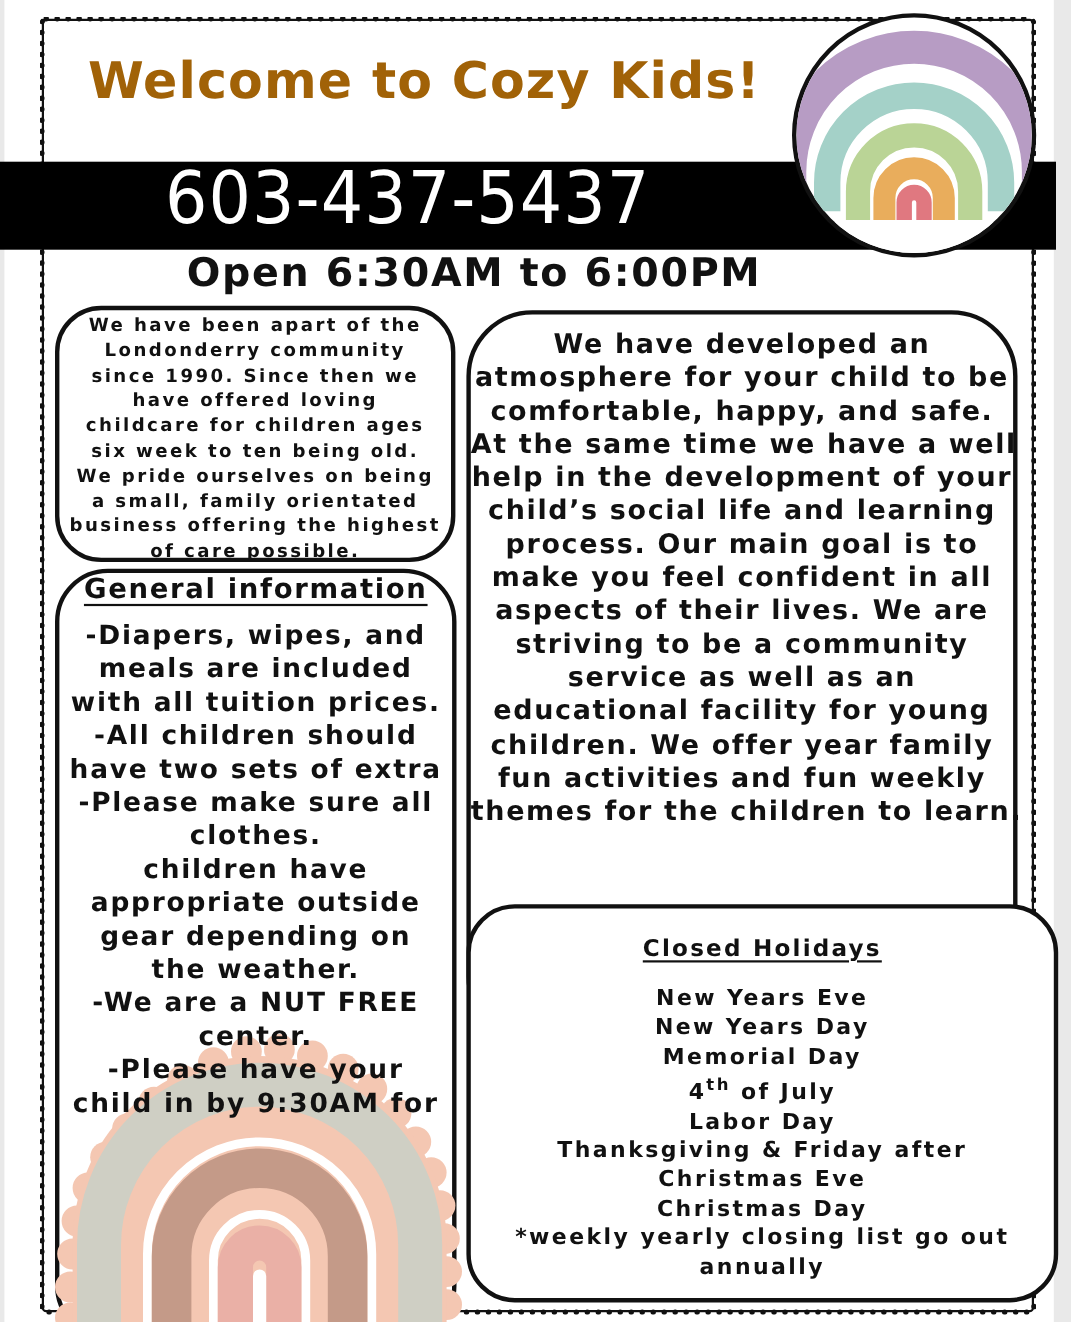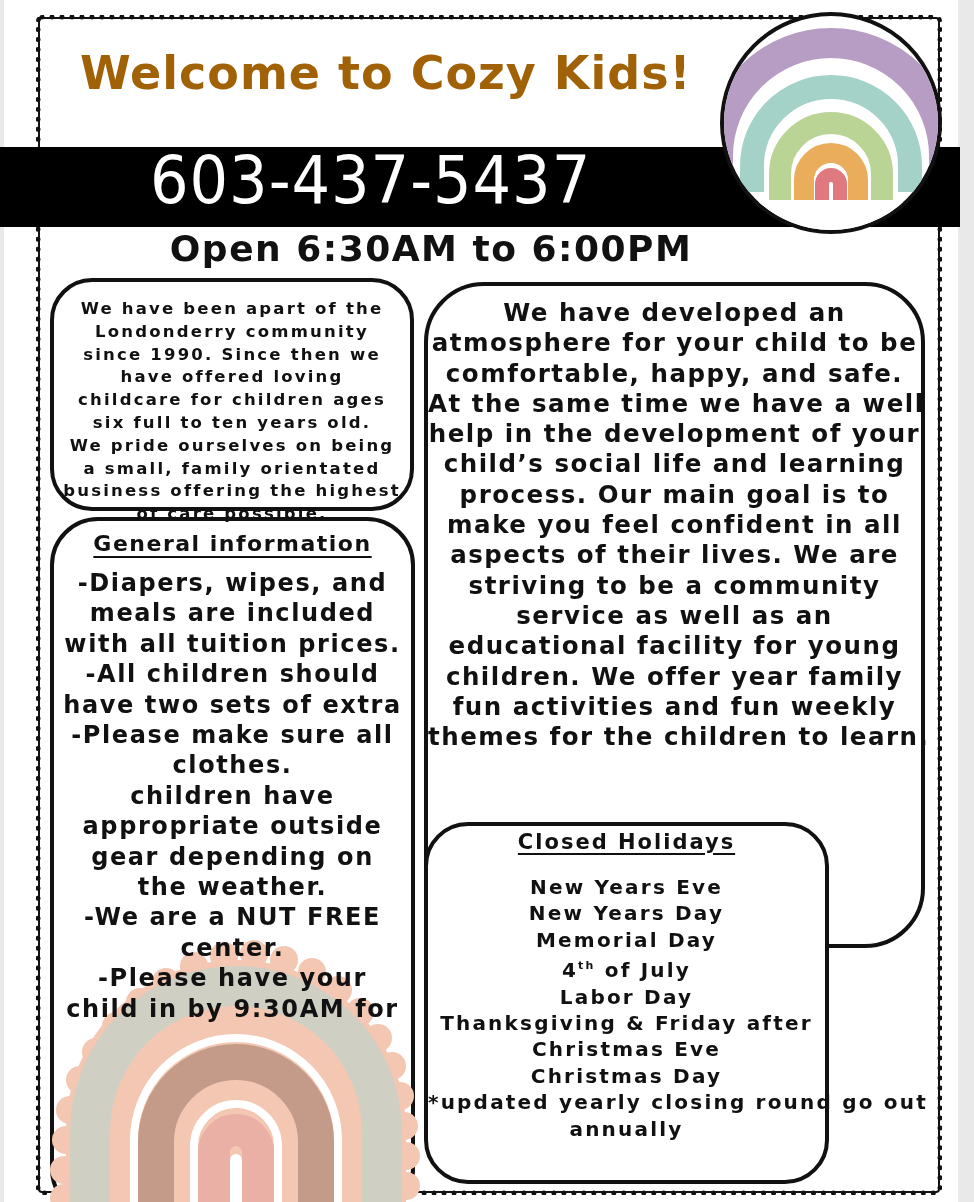--- a/index.html
+++ b/index.html
@@ -37,34 +37,34 @@
       position: absolute; left: 0; top: 228px; width: 862px; text-align: center;
       font-weight: bold; font-size: 36px; letter-spacing: 1.5px; color: #111;
     }
 
     .box {
       position: absolute; border: 4px solid #111; border-radius: 42px; background: #fff;
       text-align: center; font-weight: bold; color: #111;
     }
     .box p { white-space: nowrap; }
 
-    .about { left: 50px; top: 278px; width: 364px; height: 233px; padding-top: 16px; }
+    .about { left: 50px; top: 278px; width: 364px; height: 233px; padding-top: 3px; }
     .about p { font-size: 16.5px; letter-spacing: 2.2px; line-height: 22.8px; }
 
     .general { left: 50px; top: 517px; width: 365px; height: 700px; border-radius: 48px; background: transparent; }
-    .general .heading { font-size: 22px; letter-spacing: 1.5px; text-decoration: underline; text-decoration-thickness: 2px; text-underline-offset: 5px; margin-top: 10px; margin-bottom: 12px; }
+    .general .heading { font-size: 25px; letter-spacing: 1.5px; text-decoration: underline; text-decoration-thickness: 2px; text-underline-offset: 5px; margin-bottom: 12px; }
     .general p.line { font-size: 24px; letter-spacing: 1.6px; line-height: 30.4px; position: relative; z-index: 2; }
 
     .mission { left: 424px; top: 282px; width: 501px; height: 666px; border-radius: 60px; padding-top: 12px; }
     .mission p { font-size: 24.5px; letter-spacing: 1.5px; line-height: 30.3px; }
 
-    .holidays { left: 424px; top: 822px; width: 405px; height: 362px; border-radius: 44px; padding-top: 4px; }
+    .holidays { left: 424px; top: 822px; width: 538px; height: 362px; border-radius: 44px; padding-top: 24px; }
     .holidays .heading { font-size: 21px; letter-spacing: 2px; text-decoration: underline; text-decoration-thickness: 2px; text-underline-offset: 4px; margin-bottom: 20px; }
     .holidays p.item { font-size: 20px; letter-spacing: 2.2px; line-height: 26.4px; }
-    .holidays sup { font-size: 11px; vertical-align: 8px; text-align: center; }
+    .holidays sup { font-size: 15px; vertical-align: 8px; text-align: center; }
 
     .bottom-rainbow { position: absolute; left: 40px; top: 920px; width: 380px; height: 282px; z-index: 1; }
     .general-text { position: absolute; left: 50px; top: 517px; width: 365px; z-index: 3; text-align: center; font-weight: bold; color: #111; }
   </style>
 </head>
 <body>
 
 <div class="edge-strip-left"></div>
 <div class="edge-strip"></div>
 
@@ -90,21 +90,21 @@
 </div>
 
 <div class="hours">Open 6:30AM to 6:00PM</div>
 
 <div class="box about">
   <p>We have been apart of the</p>
   <p>Londonderry community</p>
   <p>since 1990. Since then we</p>
   <p>have offered loving</p>
   <p>childcare for children ages</p>
-  <p>six full to ten years old.</p>
+  <p>six week to ten being old.</p>
   <p>We pride ourselves on being</p>
   <p>a small, family orientated</p>
   <p>business offering the highest</p>
   <p>of care possible.</p>
 </div>
 
 <div class="box general"></div>
 
 <svg class="bottom-rainbow" viewBox="0 0 380 282">
   <g fill="#f4c7b2">
@@ -184,15 +184,15 @@
 <div class="box holidays">
   <p class="heading">Closed Holidays</p>
   <p class="item">New Years Eve</p>
   <p class="item">New Years Day</p>
   <p class="item">Memorial Day</p>
   <p class="item"><span>4</span><sup>th</sup><span> of July</span></p>
   <p class="item">Labor Day</p>
   <p class="item">Thanksgiving &amp; Friday after</p>
   <p class="item">Christmas Eve</p>
   <p class="item">Christmas Day</p>
-  <p class="item">*updated yearly closing round go out</p>
+  <p class="item">*weekly yearly closing list go out</p>
   <p class="item">annually</p>
 </div>
 
 </body></html>

